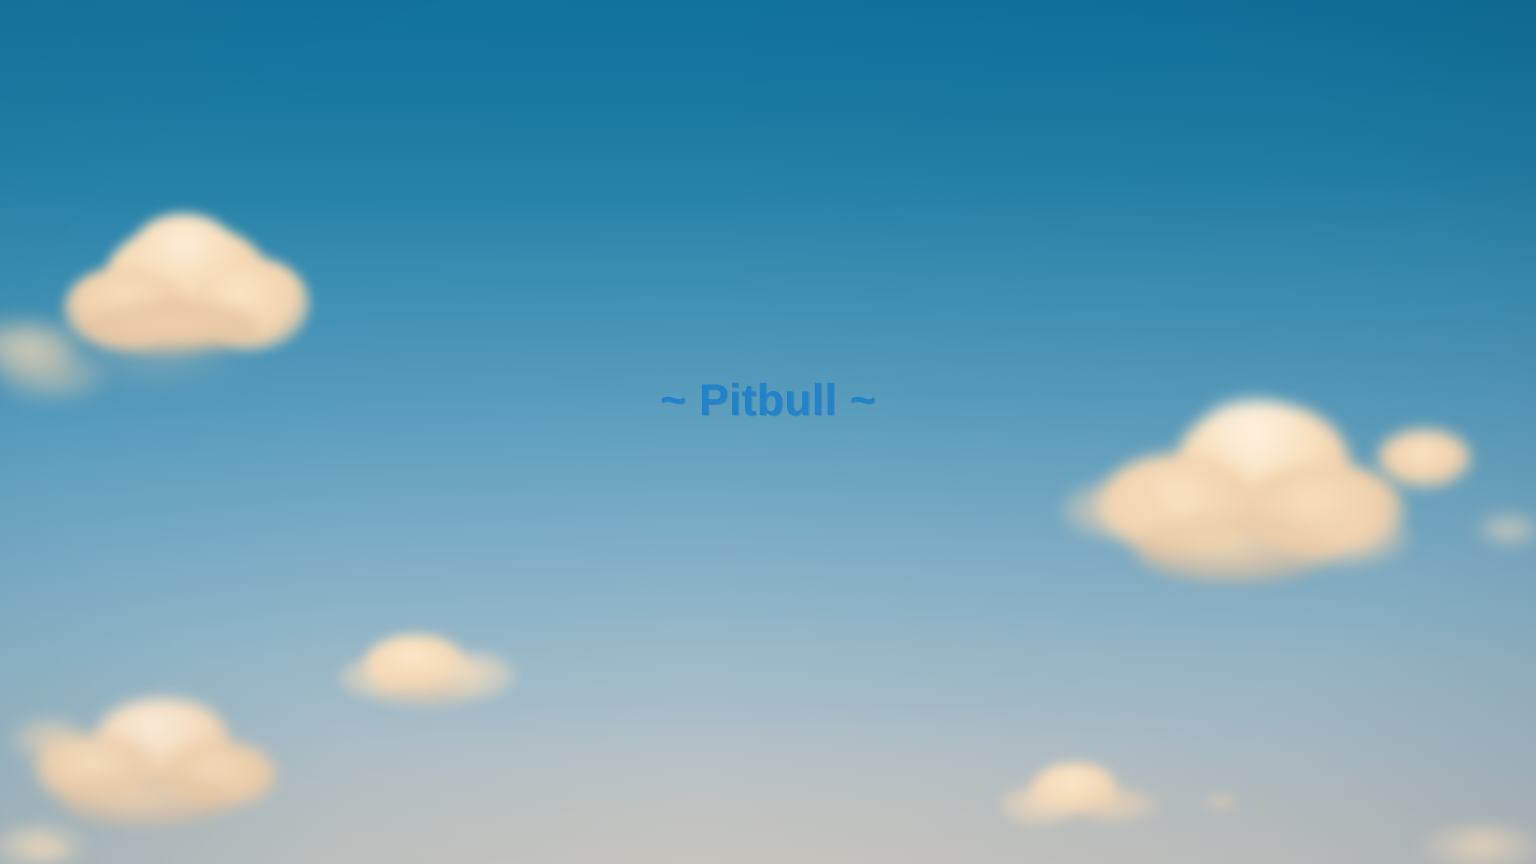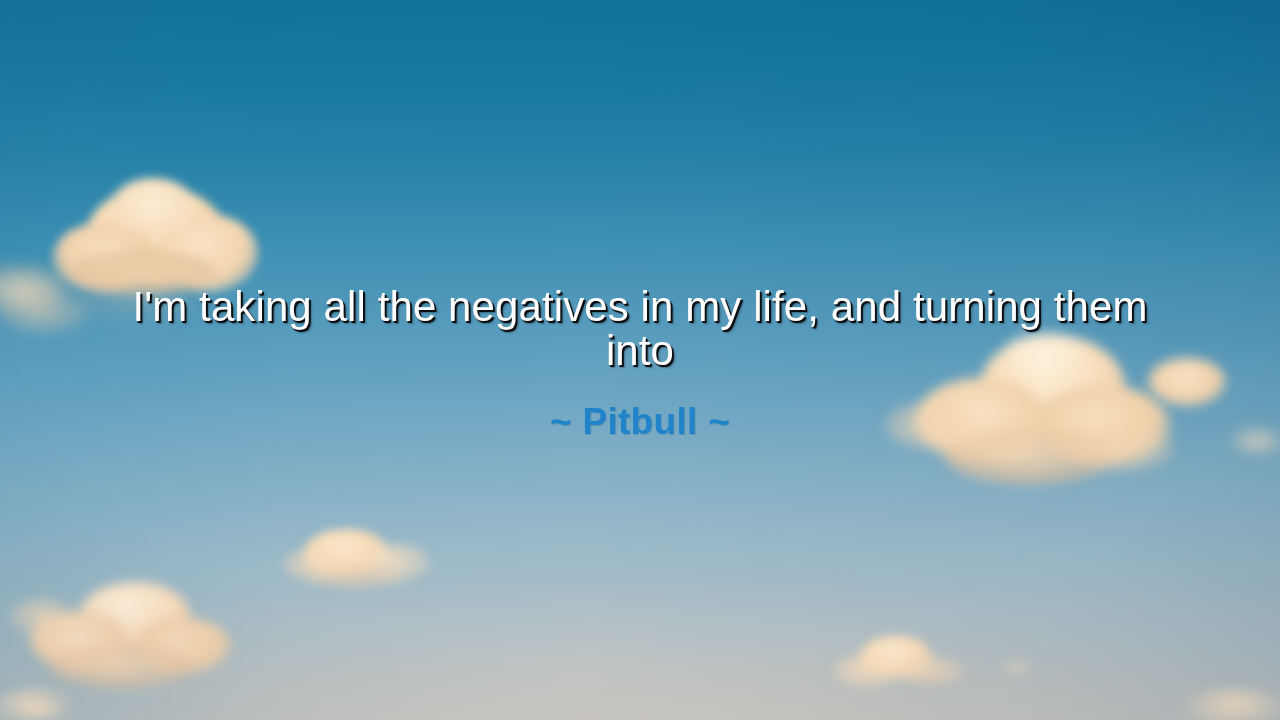--- a/index.html
+++ b/index.html
@@ -200,17 +200,16 @@
 
   <div style="position:absolute;left:1000px;top:660px;width:34px;height:16px;filter:blur(4px);
               background:radial-gradient(ellipse at 50% 50%, rgba(244,216,186,0.55) 0%, rgba(236,206,176,0) 75%);border-radius:50%;"></div>
 
   <div style="position:absolute;left:18px;top:700px;width:44px;height:18px;filter:blur(4px);
               background:radial-gradient(ellipse at 50% 50%, rgba(246,222,192,0.6) 0%, rgba(236,206,176,0) 75%);border-radius:50%;"></div>
 
   <div class="vignette"></div>
 
   <div class="quote-block">
-    <p class="quote-text">I'm taking all the negatives in my life, and turning them into</p>
     <p class="attribution">~ Pitbull ~</p>
   </div>
 
 </div>
 
 </body></html>

